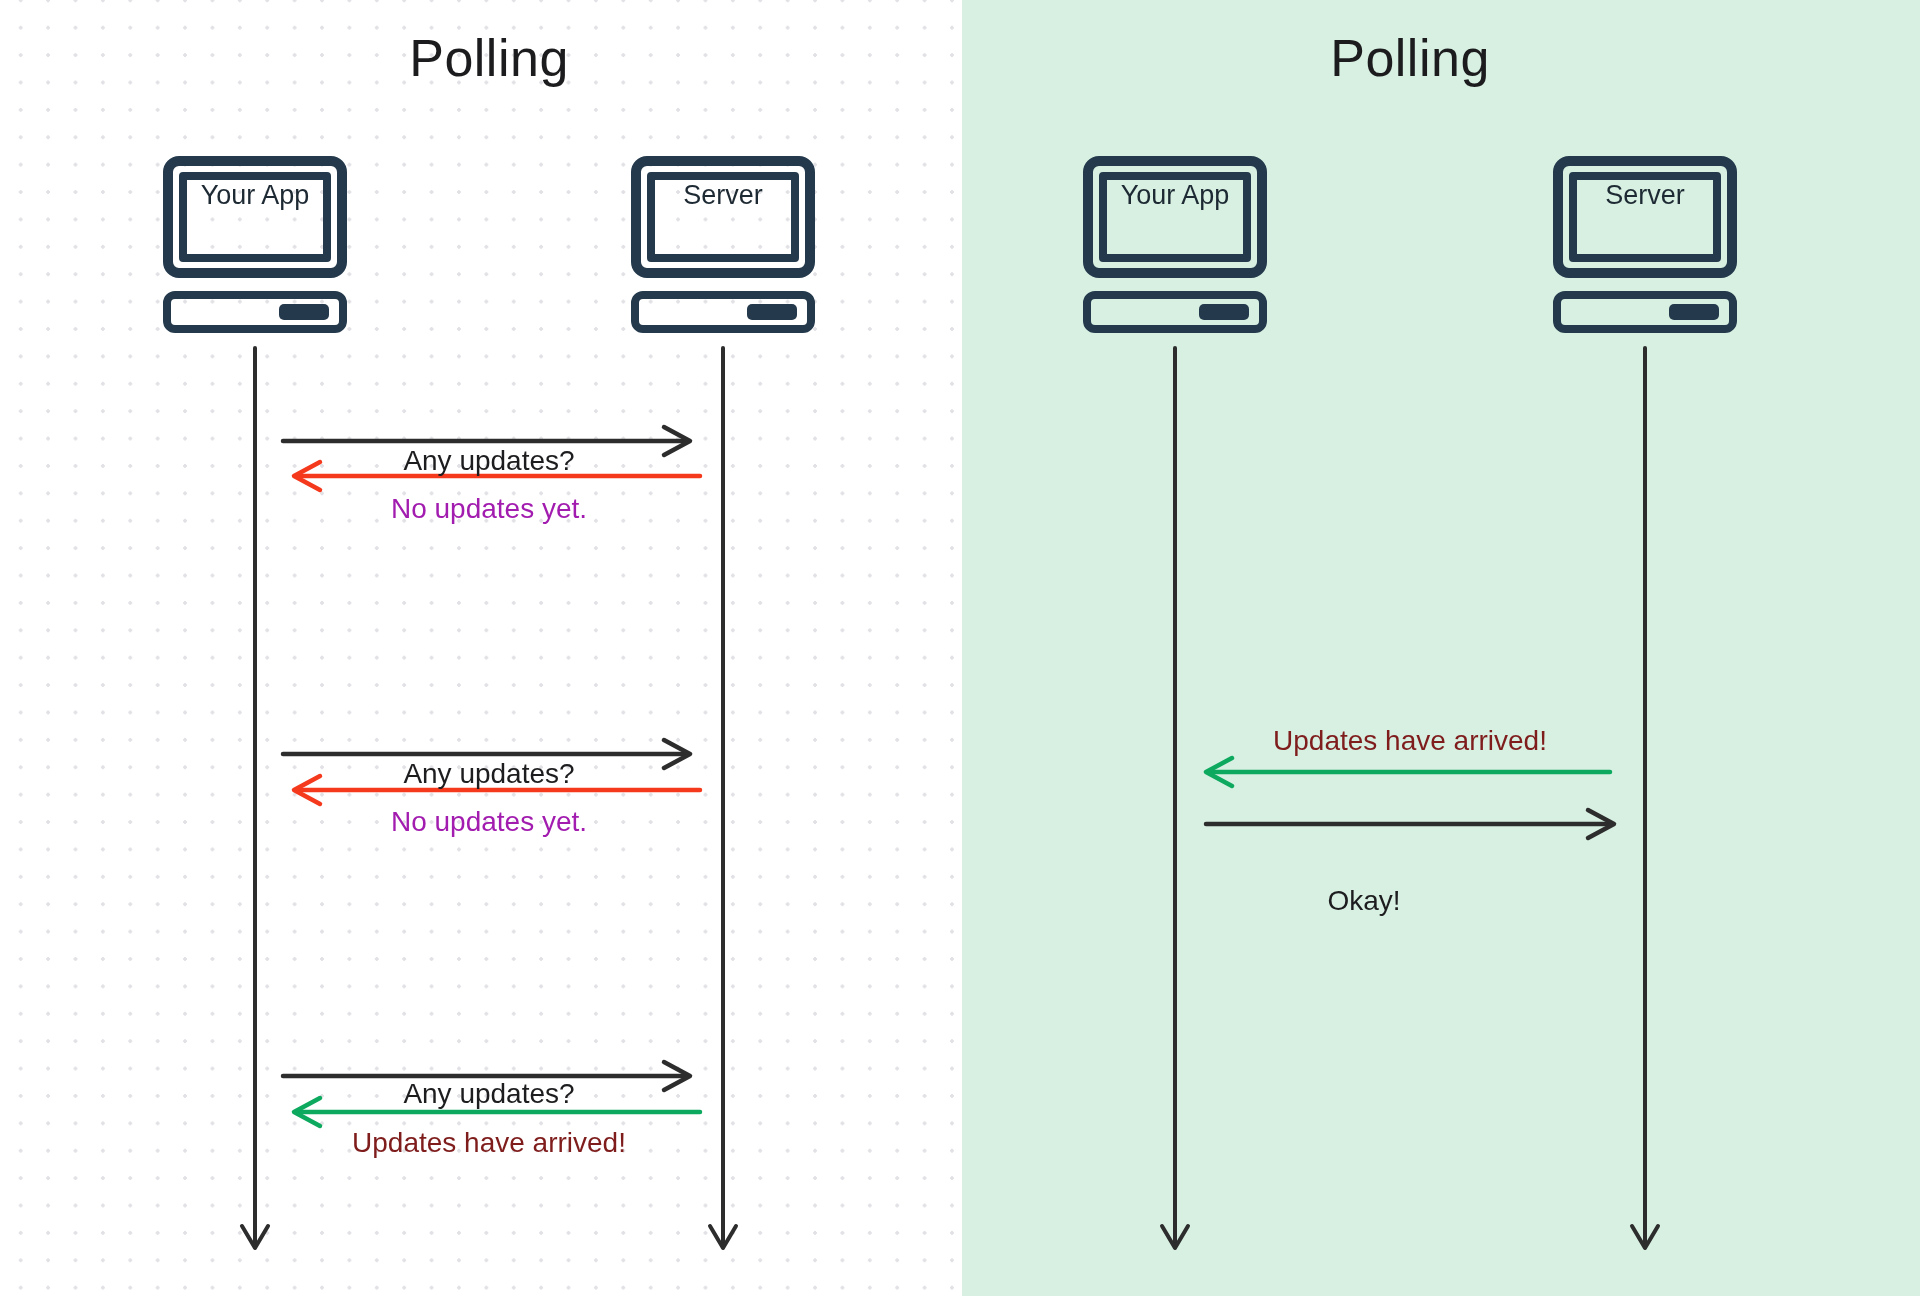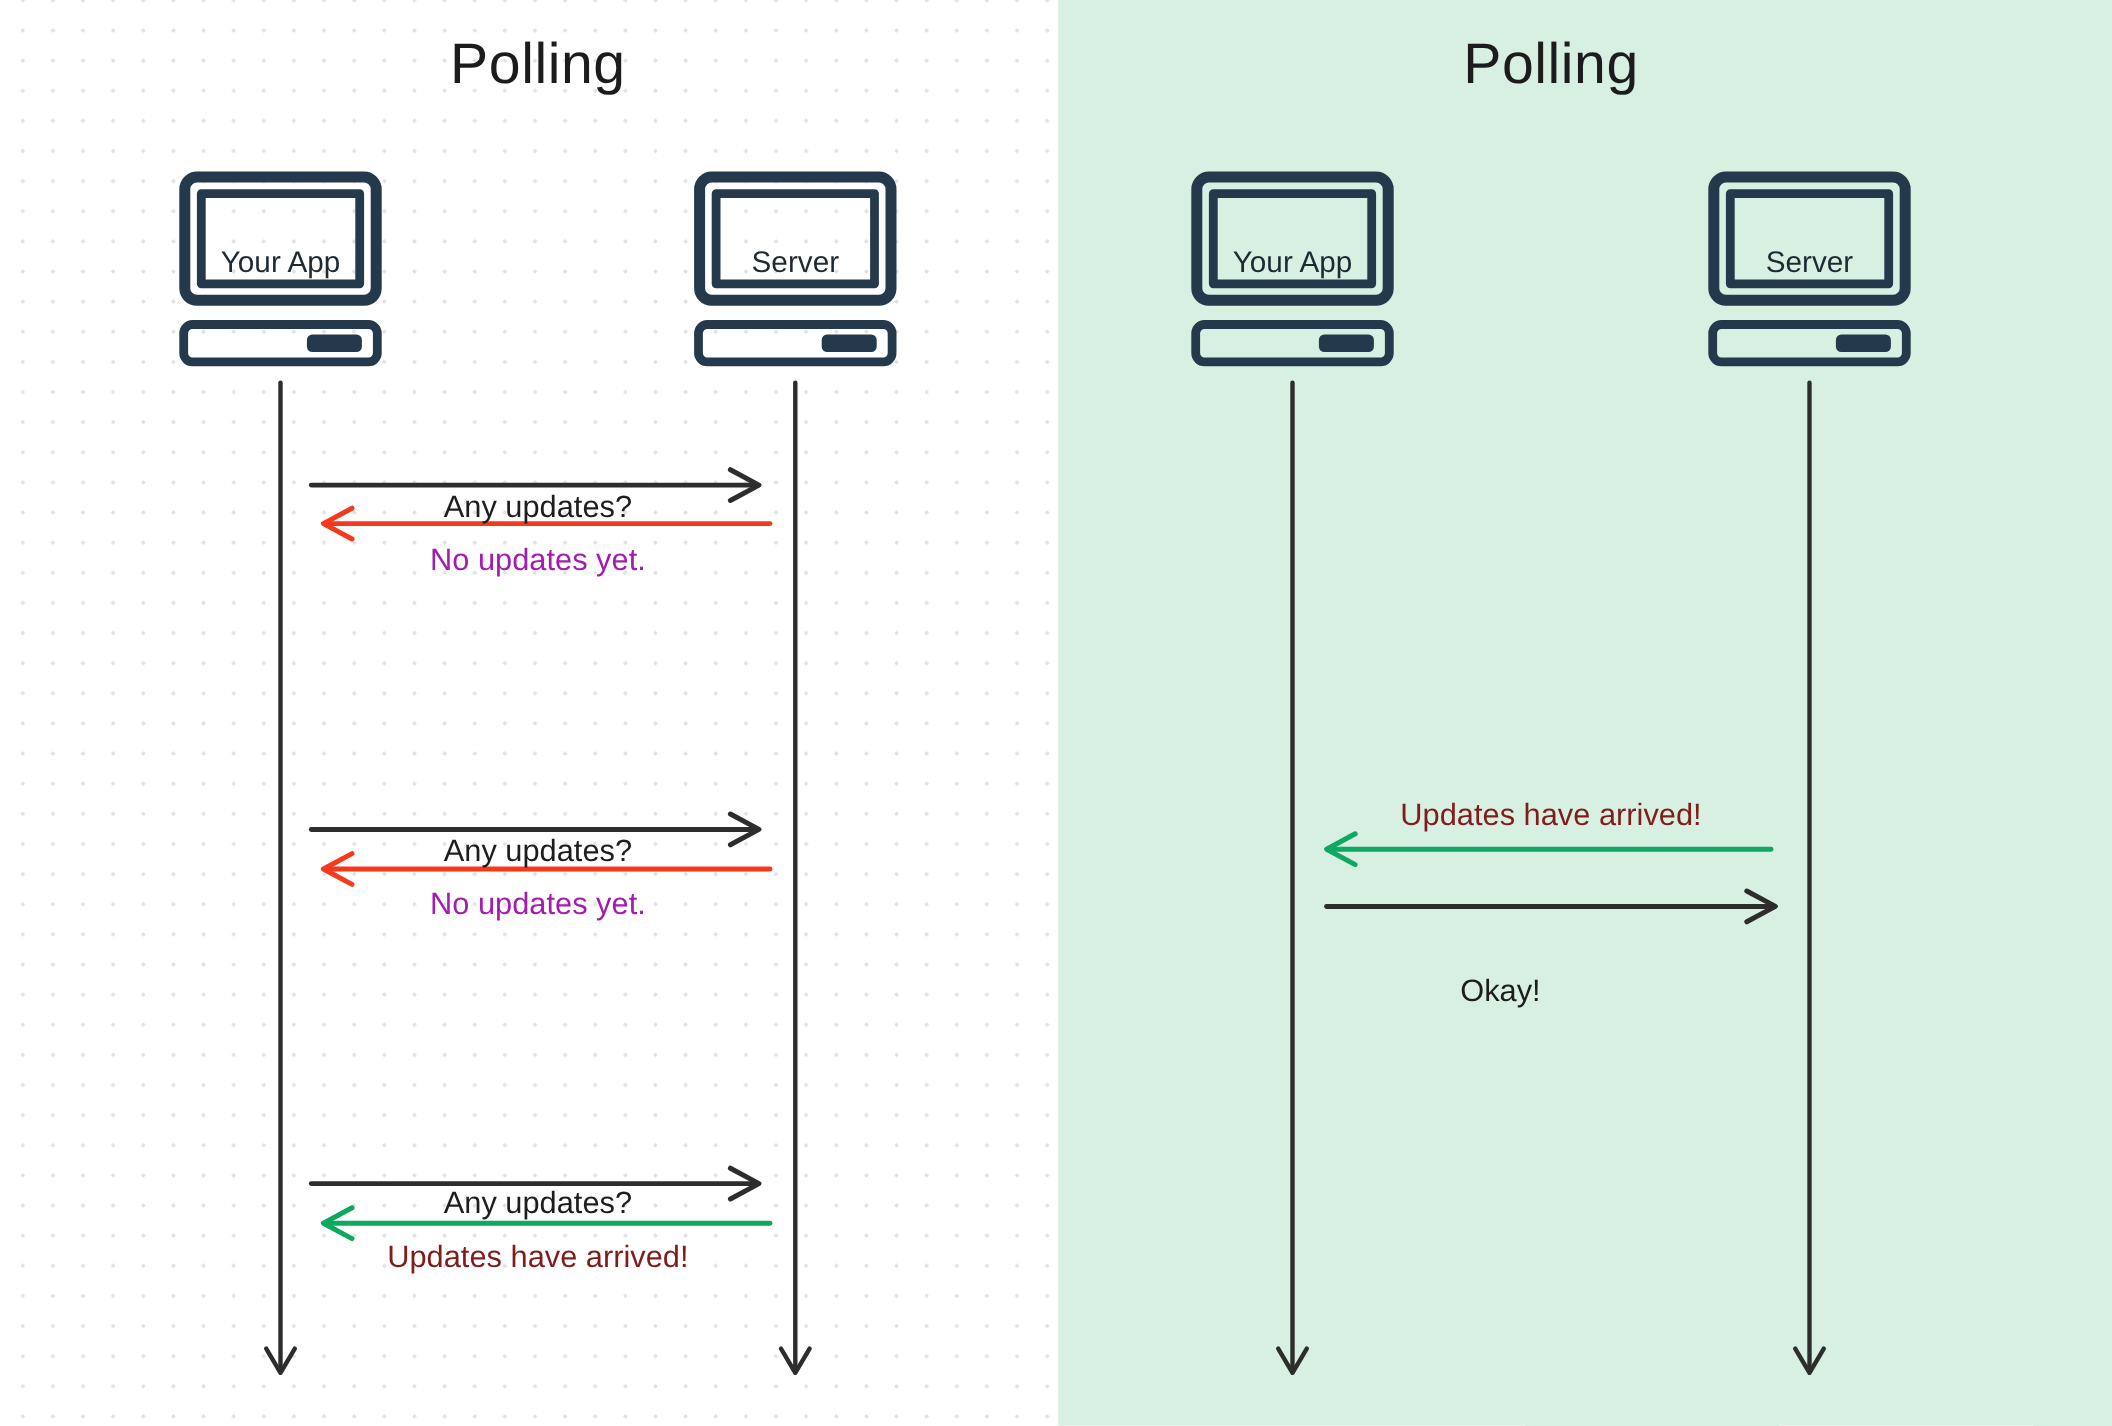--- a/index.html
+++ b/index.html
@@ -19,21 +19,21 @@
   
   .panel-title{position:absolute;transform:translate(-50%,-50%);
     font-size:52px;color:#1c1c1e;white-space:nowrap;letter-spacing:.5px;}
 
   
   .computer{position:absolute;width:184px;transform:translateX(-50%);}
   .monitor{box-sizing:border-box;width:184px;height:122px;
     border:10px solid #243a4c;border-radius:16px;padding:6px;}
   .screen{box-sizing:border-box;width:100%;height:100%;
     border:8px solid #243a4c;border-radius:4px;
-    display:flex;align-items:flex-end;justify-content:center;}
+    display:flex;align-items:flex-start;justify-content:center;}
   .actor-label{font-size:27px;color:#1e2a33;white-space:nowrap;}
   .base{box-sizing:border-box;position:relative;width:184px;height:42px;
     margin-top:13px;border:8px solid #243a4c;border-radius:12px;}
   .drive-slot{position:absolute;right:10px;top:50%;transform:translateY(-50%);
     width:50px;height:16px;background:#243a4c;border-radius:5px;}
 
   
   .msg-label{position:absolute;transform:translate(-50%,-50%);
     font-size:28px;white-space:nowrap;}
   .c-dark{color:#1d1d1f;margin-top:48px;}

